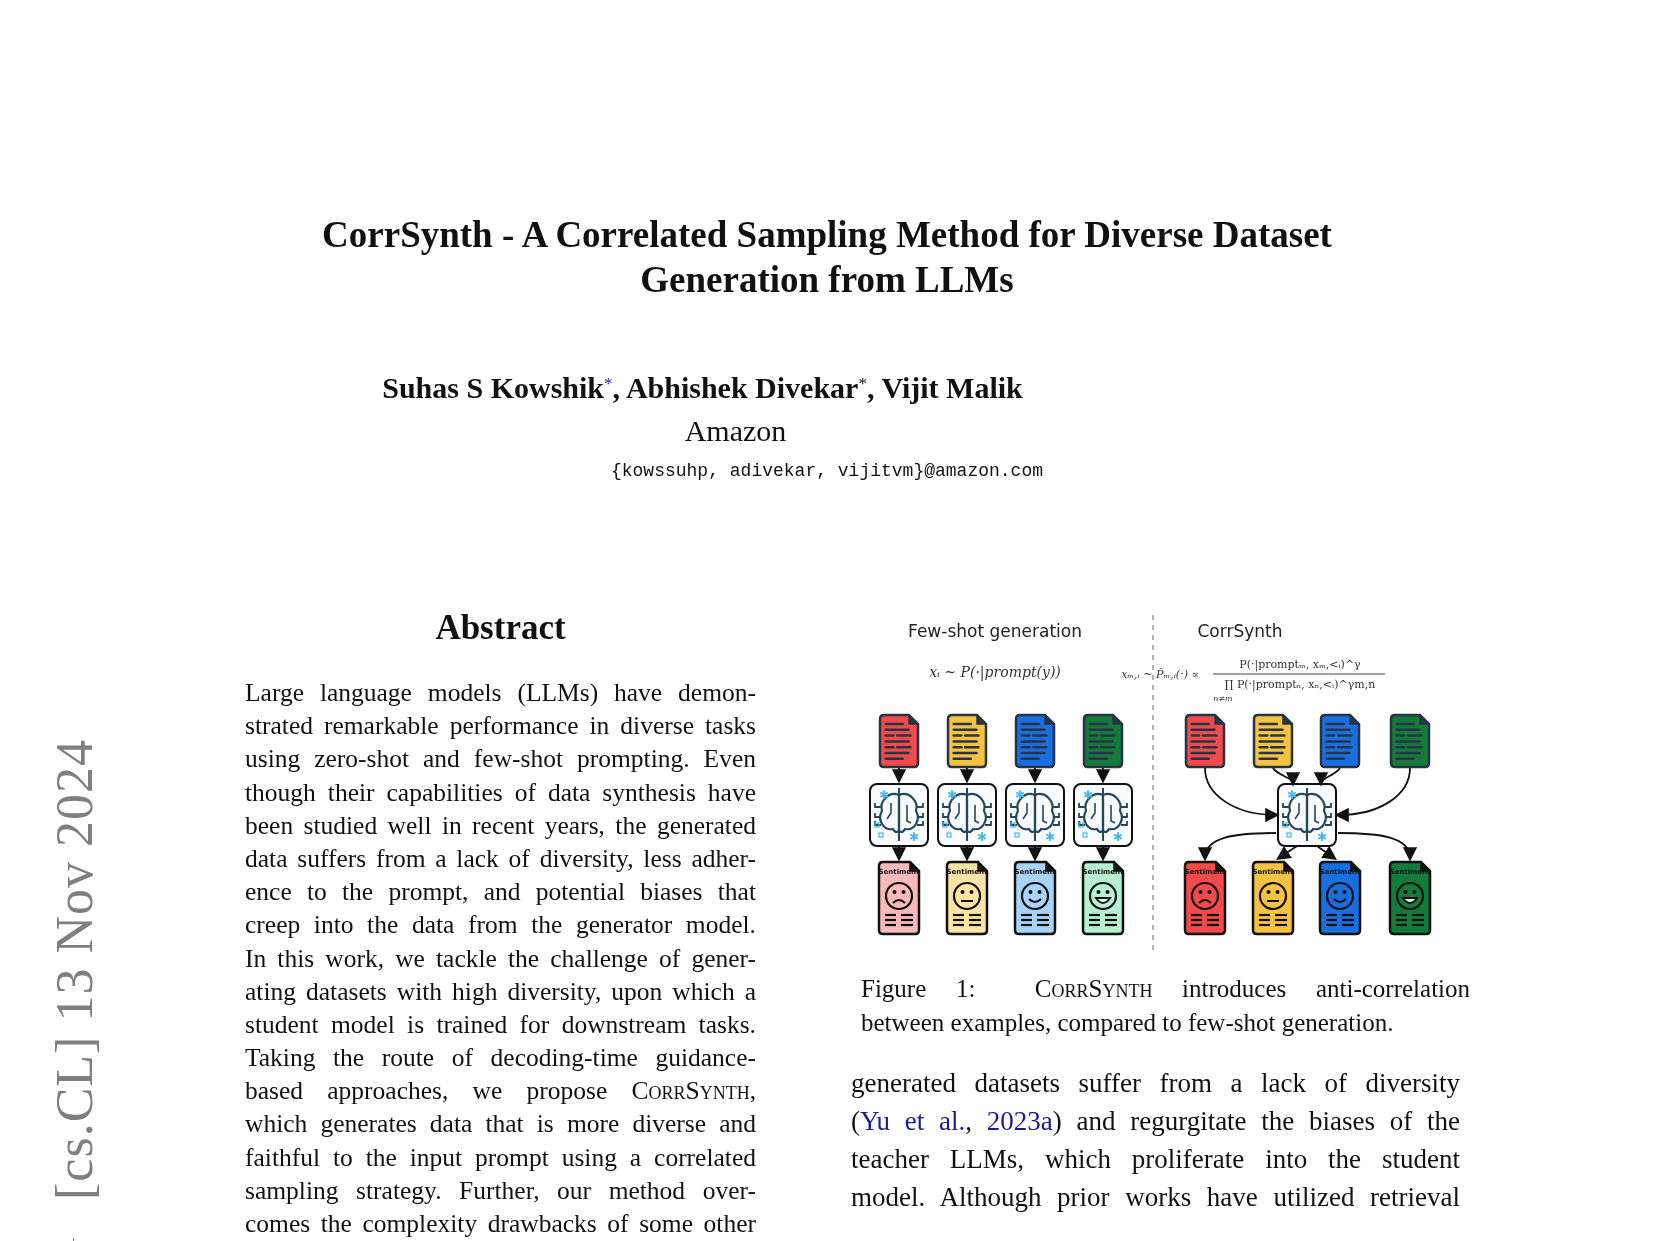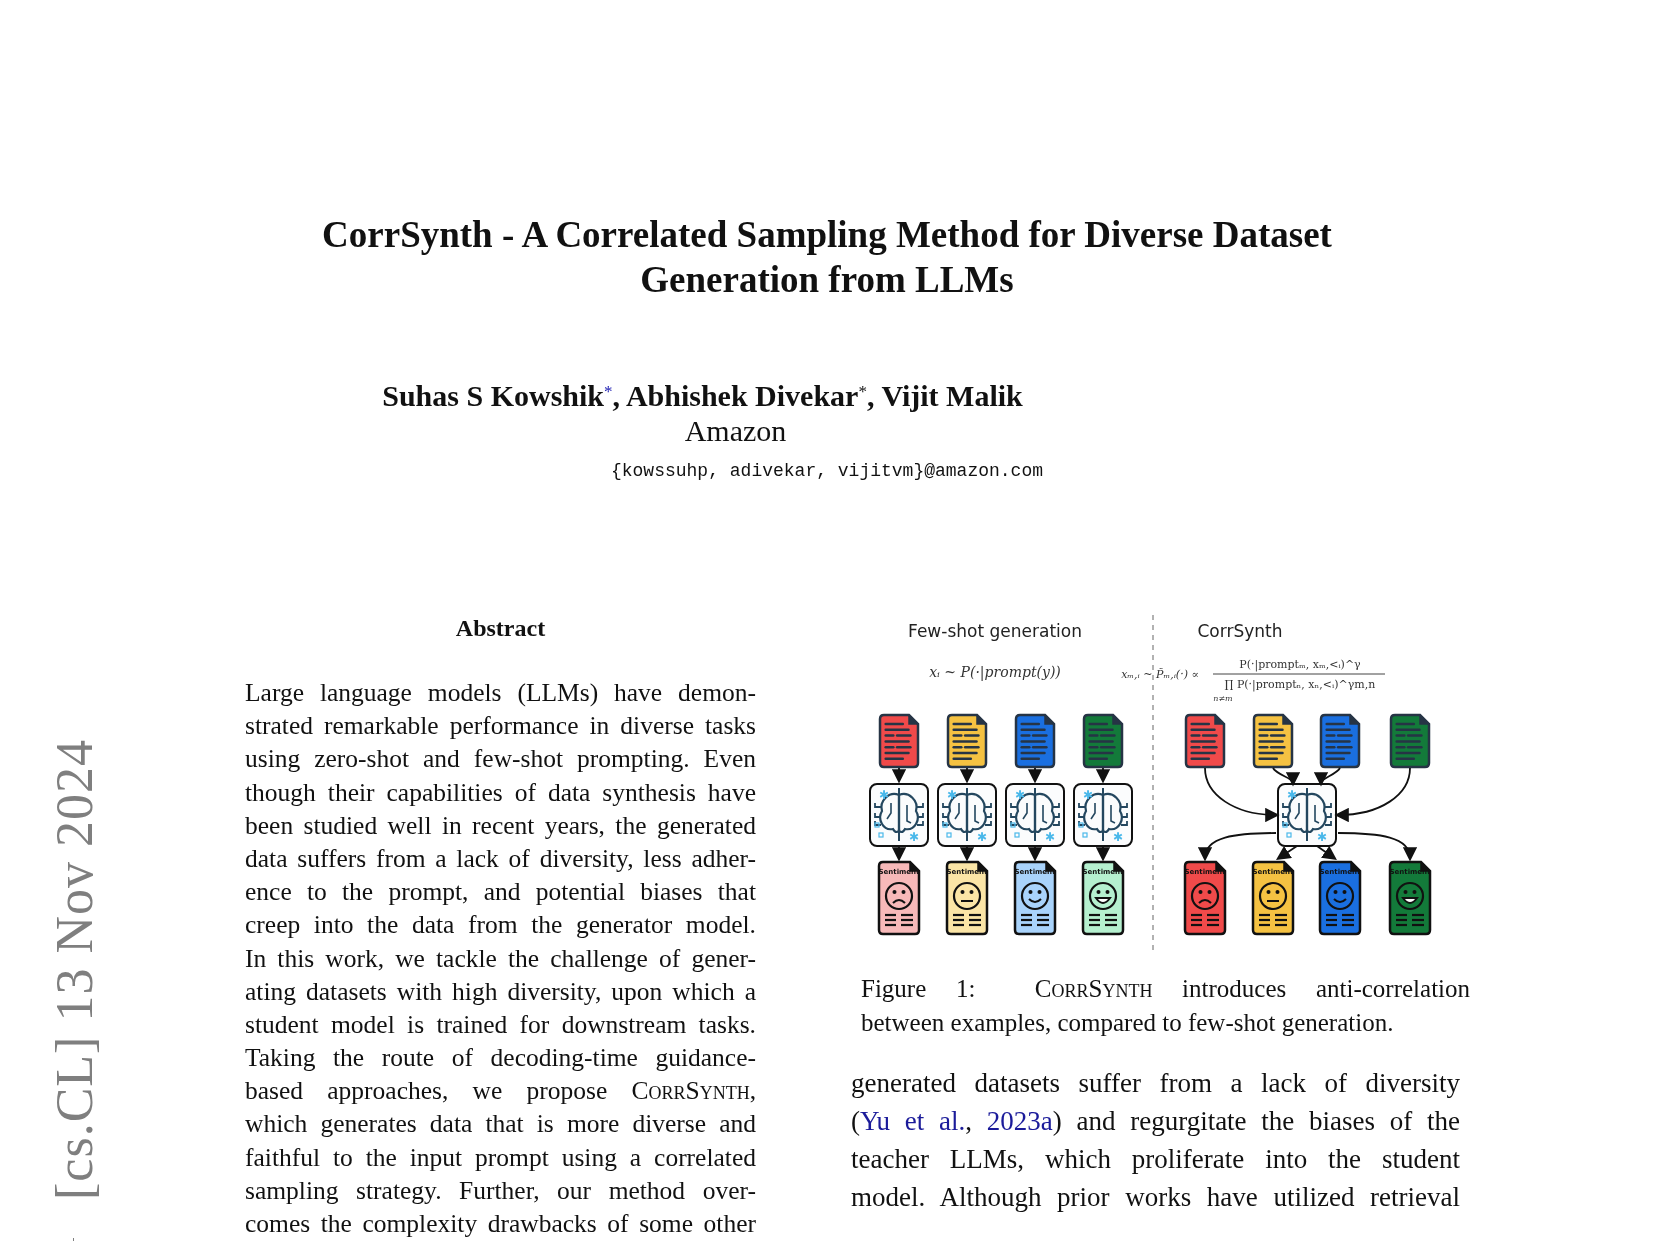--- a/index.html
+++ b/index.html
@@ -1,26 +1,26 @@
 <!DOCTYPE html>
 <html><head>
 <meta charset="utf-8">
 <style>
   html, body { margin:0; padding:0; background:#ffffff; }
   body { width:1654px; height:1241px; position:relative; overflow:hidden; font-family:"Liberation Serif", "DejaVu Serif", serif; color:#111; }
   .abs { position:absolute; }
   .title { left:0; width:1654px; top:212px; text-align:center; font-weight:bold; font-size:37px; line-height:45px; }
-  .authors { left:0; width:1405px; top:370px; text-align:center; font-weight:bold; font-size:30px; line-height:52px; }
+  .authors { left:0; width:1405px; top:370px; text-align:center; font-weight:bold; font-size:30px; line-height:36px; }
   .authors sup { font-size:17px; font-weight:normal; vertical-align:top; position:relative; top:-4px; }
   .authors sup.link { color:#1a1ab0; }
   .affil { left:0; width:1471px; top:413px; text-align:center; font-size:30px; line-height:36px; }
   .email { left:0; width:1654px; top:453px; text-align:center; font-family:"Liberation Mono", "DejaVu Sans Mono", monospace; font-size:18px; line-height:36px; }
   .stamp { left:47px; top:1200px; transform-origin:0 0; transform:rotate(-90deg); font-size:52px; color:#7f7f7f; white-space:nowrap; letter-spacing:1px; line-height:56px; }
   .stamp-tick { left:73px; top:1238px; width:1px; height:3px; background:#7f7f7f; }
-  .abs-head { left:245px; width:511px; top:610px; text-align:center; font-weight:bold; font-size:24px; line-height:36px; }
+  .abs-head { left:245px; width:511px; top:610px; text-align:center; font-weight:bold; font-size:35px; line-height:36px; }
   .leftcol { left:245px; width:511px; top:676px; font-size:25.5px; line-height:33.2px; text-align:justify; }
   .leftcol .ln { display:block; text-align-last:justify; white-space:nowrap; height:33.2px; }
   .sc { font-variant:small-caps; }
   .fig { left:845px; top:590px; width:620px; height:370px; }
   .caption { left:861px; width:609px; top:972px; font-size:25px; line-height:34px; }
   .caption .ln, .rightcol .ln { display:block; text-align-last:justify; white-space:nowrap; }
   .caption .ln.last { text-align-last:left; }
   .rightcol { left:851px; width:609px; top:1064px; font-size:27px; line-height:38px; }
   .cite { color:#1b1b9a; }
 </style>

